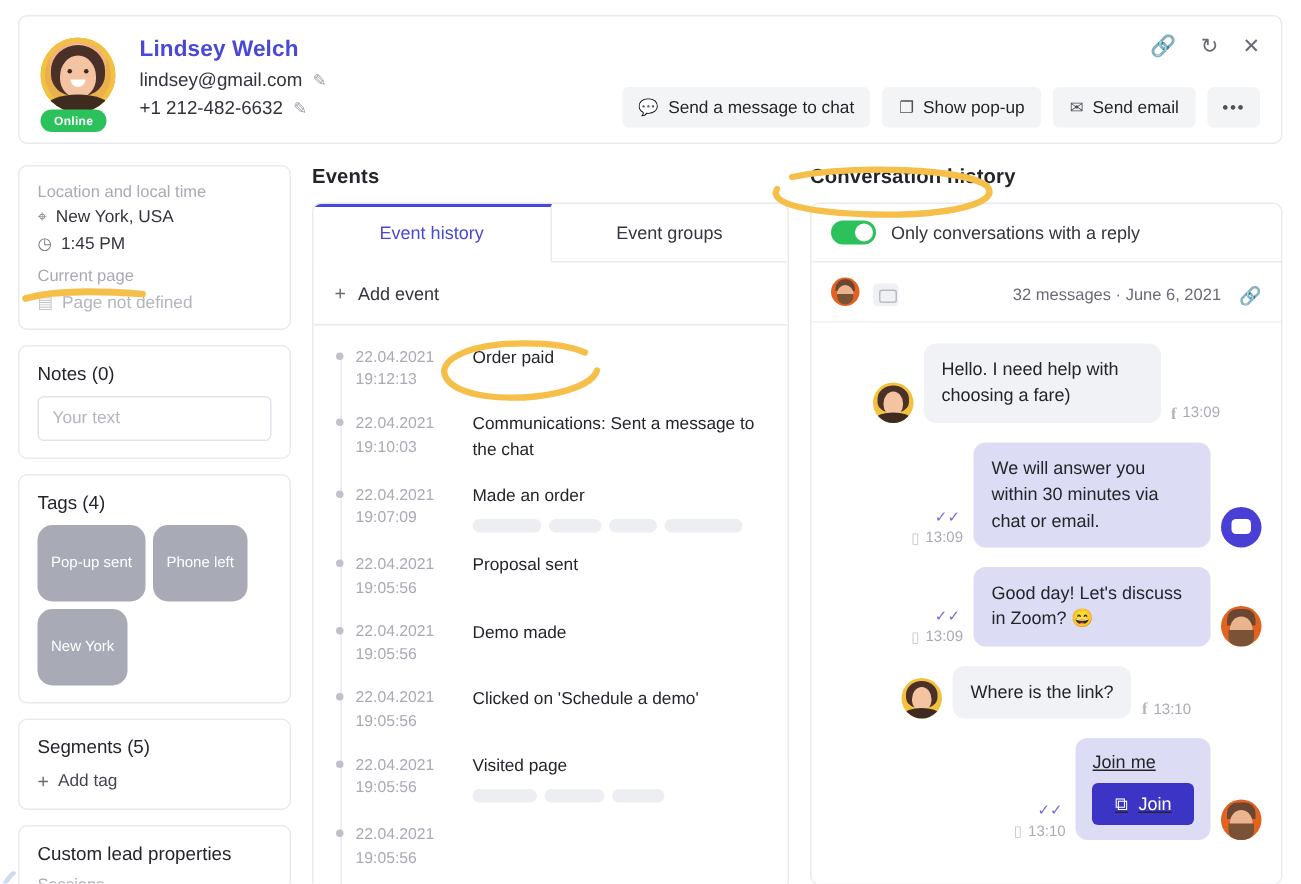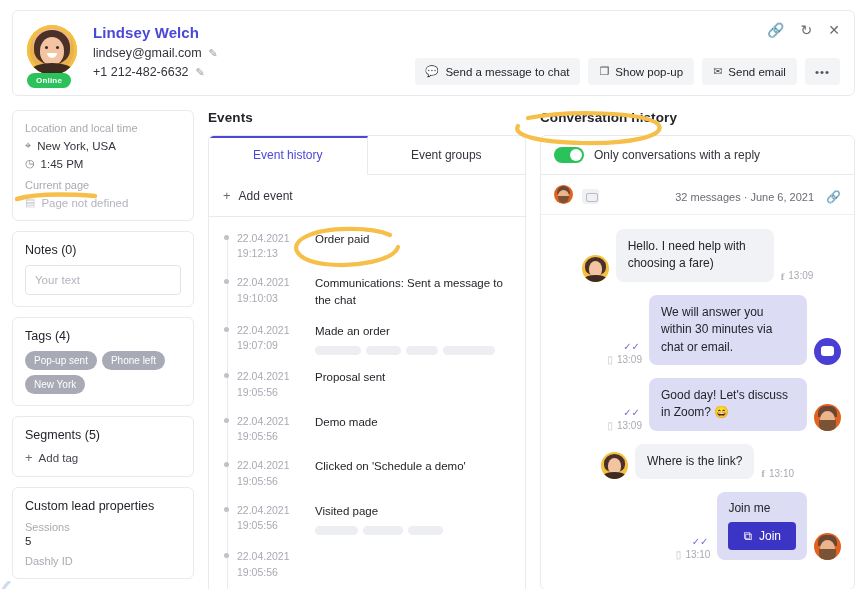--- a/index.html
+++ b/index.html
@@ -91,21 +91,21 @@
   .sub-lbl { color: #a9aab3; font-size: 11px; margin-top: 9px; }
 
   .note-input {
     width: 100%; border: 1px solid #e2e4e9; border-radius: 4px;
     padding: 8px 9px; font-size: 11.5px; font-family: inherit; color: #24252b;
     outline: none;
   }
   .note-input::placeholder { color: #b4b5bd; }
 
   .tags { display: flex; flex-wrap: wrap; gap: 5px; }
-  .tag { background: #a8aab5; color: #fff; font-size: 10px; padding: 4px 9px; border-radius: 10px; cursor: pointer; }
+  .tag { background: #a8aab5; color: #fff; font-size: 10px; padding: 20px 9px; border-radius: 10px; cursor: pointer; }
 
   .add-link { display: flex; align-items: center; gap: 6px; font-size: 11.5px; color: #45464f; cursor: pointer; margin-top: 2px; }
   .add-link .plus { font-size: 13px; color: #6a6b74; }
 
   .prop-lbl { color: #a9aab3; font-size: 11px; margin-top: 8px; }
   .prop-val { font-size: 11.5px; color: #24252b; margin-top: 2px; }
 
   
   .evt-card { border: 1px solid #e8eaee; border-radius: 6px; background: #fff; overflow: hidden; }
   .tabs { display: flex; border-bottom: 1px solid #e8eaee; }
@@ -175,21 +175,21 @@
   .bub.lilac { background: #dcdcf4; color: #24252b; margin-right: 7px; }
   .stamp { display: flex; align-items: center; gap: 4px; font-size: 10px; color: #a9aab3; white-space: nowrap; }
   .stamp.left { margin-right: 7px; }
   .stamp.right { margin-left: 7px; }
   .checks { color: #6f6ddb; font-size: 10px; margin-right: 2px; }
   .fbi { font-weight: 700; color: #b4b5bd; font-size: 11px; font-family: "Liberation Serif", serif; }
   .devi { color: #c4c5cd; font-size: 10px; }
   .stack { display: flex; flex-direction: column; align-items: flex-end; }
   .chk-line { margin-bottom: 2px; }
 
-  .joinbub { background: #dcdcf4; border-radius: 8px; padding: 9px 11px 10px 11px; margin-right: 7px; }
+  .joinbub { background: #dcdcf4; border-radius: 8px; padding: 9px 11px 10px 11px; margin-right: 7px; text-decoration: underline; }
   .joinbub .jt { font-size: 12px; color: #24252b; margin-bottom: 7px; }
   .join-btn {
     background: #3b34c4; color: #fff; border: none; border-radius: 4px;
     font-family: inherit; font-size: 12px; padding: 7px 15px;
     display: flex; align-items: center; gap: 7px; cursor: pointer;
   }
 
   
   .anno { position: absolute; pointer-events: none; z-index: 5; }
   .scroll-hint { position: absolute; left: 0; bottom: 0; width: 12px; height: 18px; }

